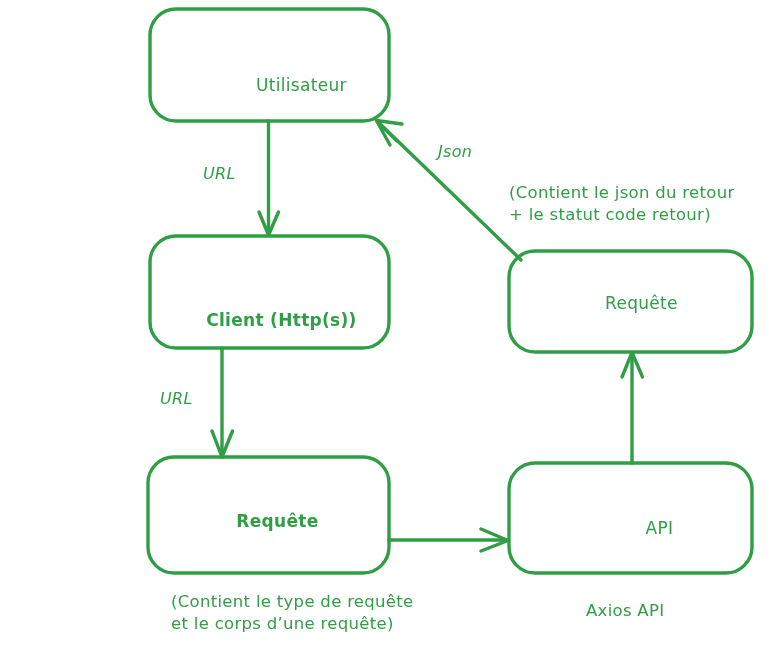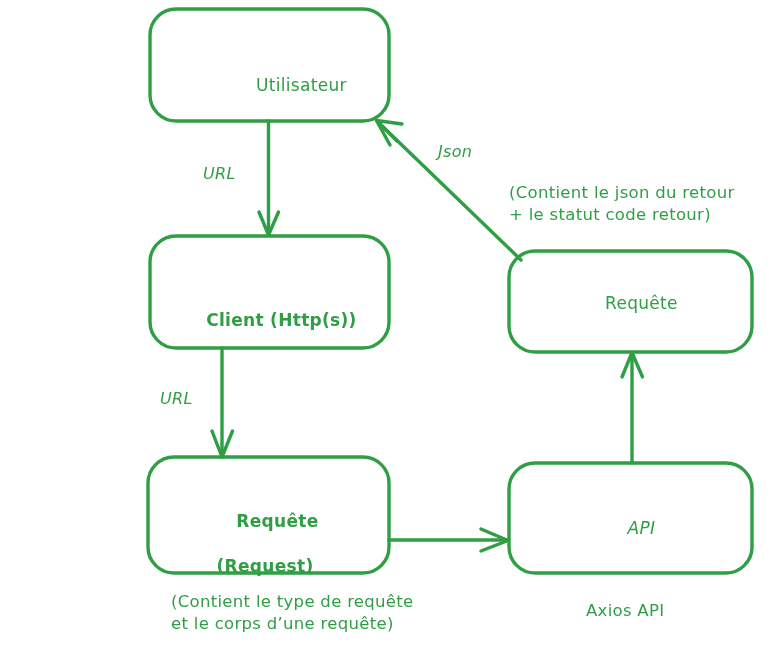--- a/index.html
+++ b/index.html
@@ -43,21 +43,21 @@
   .annotation {
     font-size: 16.5px;
   }
   .node-label .sub { display: block; }
 
   
   #label-utilisateur { left: 148px; top: 52px; width: 284px; }
   #label-client      { left: 148px; top: 287px; width: 242px; font-weight: bold; }
   #label-requete     { left: 144px; top: 488px; width: 242px; font-weight: bold; }
   #label-reponse     { left: 508px; top: 270px; width: 244px; }
-  #label-api         { left: 508px; top: 495px; width: 244px; font-style: italic; }
+  #label-api         { left: 526px; top: 495px; width: 244px; }
 
   
   #label-url-1 { left: 203px; top: 163px; }
   #label-url-2 { left: 160px; top: 388px; }
   #label-json  { left: 438px; top: 141px; }
 
   
   #ann-demande   { left: 8px;   top: 213px; }
   #ann-json      { left: 509px; top: 182px; }
   #ann-requete   { left: 123px; top: 591px; margin-left: 48px; }
@@ -113,21 +113,20 @@
   <div class="node-label" id="label-utilisateur">
     <span>Utilisateur</span>
   </div>
 
   <div class="node-label" id="label-client">
     <span>Client (Http(s))</span>
   </div>
 
   <div class="node-label" id="label-requete">
     <span>Requête</span>
-    <span class="sub">(Request)</span>
   </div>
 
   <div class="node-label" id="label-reponse">
     <span>Requête</span>
   </div>
 
   <div class="node-label" id="label-api">
     <span>API</span>
   </div>
 

